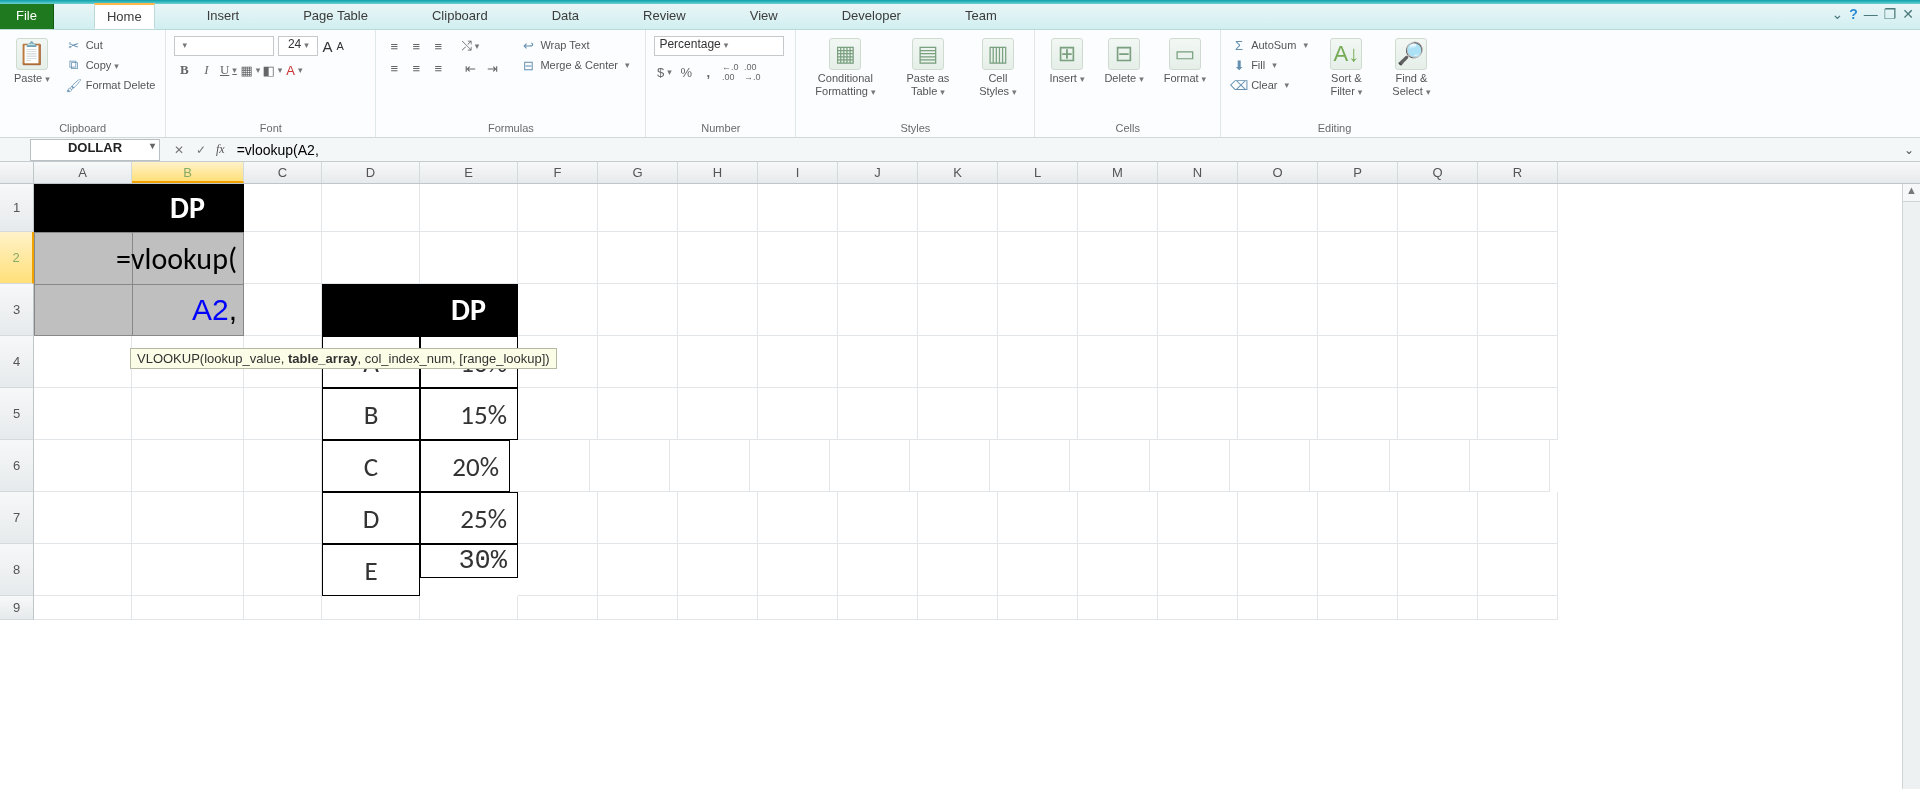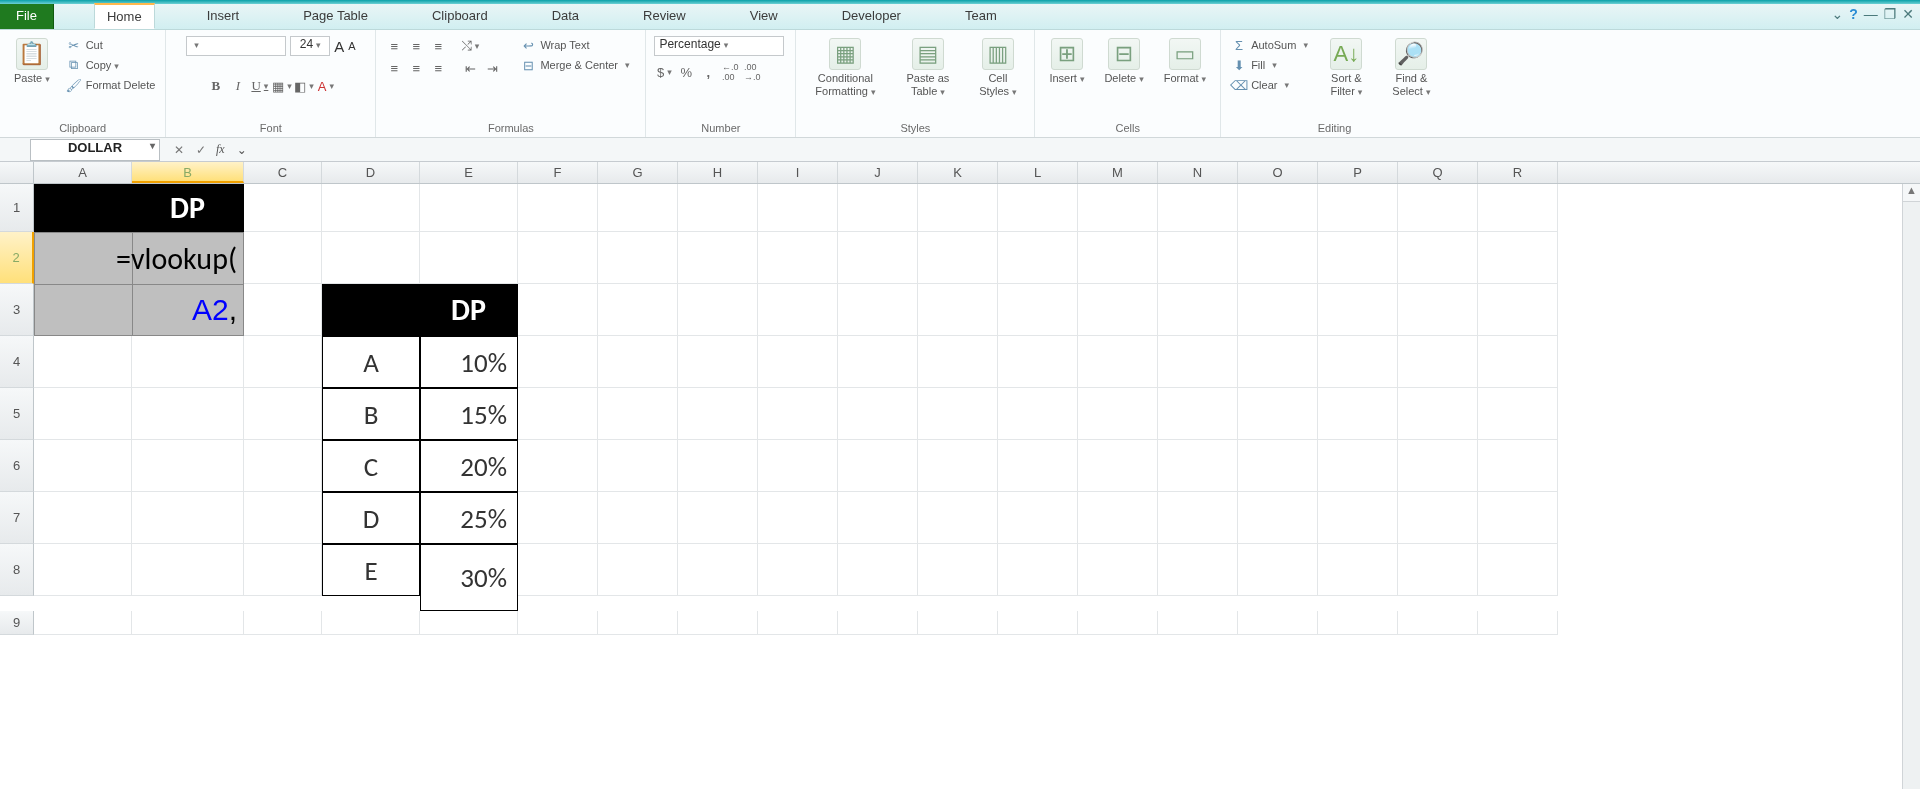--- a/index.html
+++ b/index.html
@@ -113,21 +113,21 @@
         <div class="mini">
             <span class="glyph">🖌</span>
             <span>Format Delete</span>
           </div>
       </div>
     </div>
     <div class="group-label">Clipboard</div>
   </div>
 
   <div class="ribbon-group" style="min-width:210px;">
-    <div class="group-body" style="flex-direction:column;gap:20px;align-items:center;">
+    <div class="group-body" style="flex-direction:column;gap:4px;">
       <div class="font-box">
         <div class="font-select drop-arrow"></div>
         <div class="size-select drop-arrow">24</div>
         <span class="rb" style="font-size:15px;">A</span>
         <span class="rb" style="font-size:11px;">A</span>
       </div>
       <div class="row-btns">
         <span class="rb" style="font-weight:bold;font-family:'Times New Roman';">B</span>
         <span class="rb" style="font-style:italic;font-family:'Times New Roman';">I</span>
         <span class="rb drop-arrow" style="text-decoration:underline;font-family:'Times New Roman';">U</span>
@@ -251,20 +251,21 @@
   </div>
 </div>
 
 <div class="name-box-row">
   <div class="name-box">DOLLAR</div>
   <div class="fx-btns">
     <span>✕</span>
     <span>✓</span>
   </div>
   <span class="fx-label">fx</span>
+  <div class="formula-input">=vlookup(A2,</div>
   <div class="formula-expand">⌄</div>
 </div>
 
 <div class="sheet-area">
   <div class="col-headers">
     <div class="corner"></div>
   <div class="col-h" style="width: 98px;">A</div>
       <div class="col-h sel" style="width: 112px;">B</div>
       <div class="col-h" style="width: 78px;">C</div>
       <div class="col-h" style="width: 98px;">D</div>
@@ -391,21 +392,21 @@
         <div class="cell" style="width: 80px; height: 52px;"></div>
         <div class="cell" style="width: 80px; height: 52px;"></div>
         <div class="cell" style="width: 80px; height: 52px;"></div>
       </div>
       <div class="row">
         <div class="row-h" style="height: 52px;">6</div>
         <div class="cell" style="width: 98px; height: 52px;"></div>
         <div class="cell" style="width: 112px; height: 52px;"></div>
         <div class="cell" style="width: 78px; height: 52px;"></div>
         <div class="cell tablecell" style="width: 98px; height: 52px;">C</div>
-        <div class="cell tablecell right" style="width: 98px; height: 52px;">20%</div>
+        <div class="cell tablecell right" style="width: 90px; height: 52px;">20%</div>
         <div class="cell" style="width: 80px; height: 52px;"></div>
         <div class="cell" style="width: 80px; height: 52px;"></div>
         <div class="cell" style="width: 80px; height: 52px;"></div>
         <div class="cell" style="width: 80px; height: 52px;"></div>
         <div class="cell" style="width: 80px; height: 52px;"></div>
         <div class="cell" style="width: 80px; height: 52px;"></div>
         <div class="cell" style="width: 80px; height: 52px;"></div>
         <div class="cell" style="width: 80px; height: 52px;"></div>
         <div class="cell" style="width: 80px; height: 52px;"></div>
         <div class="cell" style="width: 80px; height: 52px;"></div>
@@ -433,21 +434,21 @@
         <div class="cell" style="width: 80px; height: 52px;"></div>
         <div class="cell" style="width: 80px; height: 52px;"></div>
         <div class="cell" style="width: 80px; height: 52px;"></div>
       </div>
       <div class="row">
         <div class="row-h" style="height: 52px;">8</div>
         <div class="cell" style="width: 98px; height: 52px;"></div>
         <div class="cell" style="width: 112px; height: 52px;"></div>
         <div class="cell" style="width: 78px; height: 52px;"></div>
         <div class="cell tablecell" style="width: 98px; height: 52px;">E</div>
-        <div class="cell tablecell right" style="width: 98px; height: 67px;">30%</div>
+        <div class="cell tablecell right" style="width: 98px; height: 34px; font-family: Liberation Mono, monospace;">30%</div>
         <div class="cell" style="width: 80px; height: 52px;"></div>
         <div class="cell" style="width: 80px; height: 52px;"></div>
         <div class="cell" style="width: 80px; height: 52px;"></div>
         <div class="cell" style="width: 80px; height: 52px;"></div>
         <div class="cell" style="width: 80px; height: 52px;"></div>
         <div class="cell" style="width: 80px; height: 52px;"></div>
         <div class="cell" style="width: 80px; height: 52px;"></div>
         <div class="cell" style="width: 80px; height: 52px;"></div>
         <div class="cell" style="width: 80px; height: 52px;"></div>
         <div class="cell" style="width: 80px; height: 52px;"></div>
@@ -471,17 +472,20 @@
         <div class="cell" style="width: 80px; height: 24px;"></div>
         <div class="cell" style="width: 80px; height: 24px;"></div>
         <div class="cell" style="width: 80px; height: 24px;"></div>
         <div class="cell" style="width: 80px; height: 24px;"></div>
         <div class="cell" style="width: 80px; height: 24px;"></div>
         <div class="cell" style="width: 80px; height: 24px;"></div>
         <div class="cell" style="width: 80px; height: 24px;"></div>
       </div>
     </div>
 
+  <div class="tooltip" style="left:130px; top:186px;">
+    <span>VLOOKUP(lookup_value, </span><b>table_array</b><span>, col_index_num, [range_lookup])</span>
+  </div>
 
   <div class="vscroll">
     <div class="arrow">▲</div>
   </div>
 </div>
 
 </body></html>

